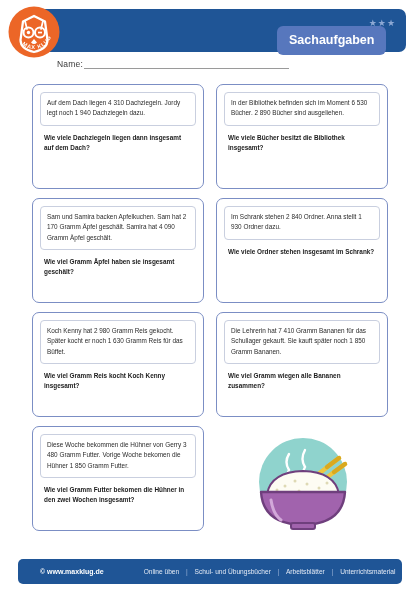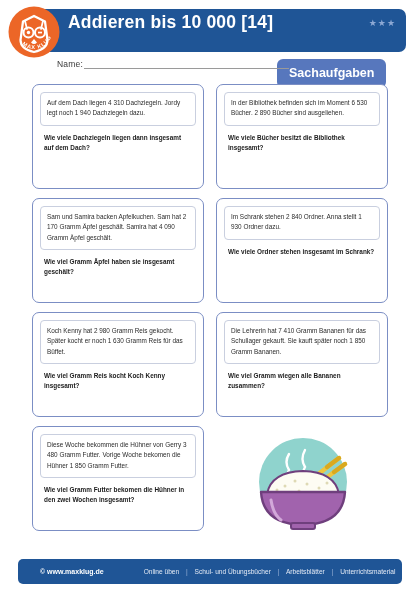--- a/index.html
+++ b/index.html
@@ -39,21 +39,20 @@
   .badge {
     position: absolute;
     left: 277px; top: 26px;
     background: #5777bd;
     color: #ffffff;
     font-size: 12.5px;
     font-weight: bold;
     padding: 7px 12px 8px 12px;
     border-radius: 6px;
     white-space: nowrap;
-    margin-top: 33px;
   }
 
   
   .logo {
     position: absolute;
     left: 8px; top: 6px;
     width: 52px; height: 52px;
   }
 
   
@@ -138,21 +137,20 @@
 </style>
 </head>
 <body>
 
 <div class="page">
 
   <div class="header-bar">
     <div class="stars">★★★</div>
   </div>
 
-  <div class="header-title">Addieren bis 10 000 [14]</div>
 
   <div class="badge">Sachaufgaben</div>
 
   <div class="logo">
     <svg viewBox="0 0 104 104" width="52" height="52" aria-hidden="true">
       <circle cx="52" cy="52" r="51" fill="#ec6627"></circle>
 
       <path d="M52 20 L30 31 L25 68 Q25 86 52 92 Q79 86 79 68 L74 31 Z" fill="none" stroke="#ffffff" stroke-width="4.5" stroke-linejoin="round"></path>
 
       <path d="M34 30 L38 46" stroke="#ffffff" stroke-width="3.5" stroke-linecap="round"></path>

